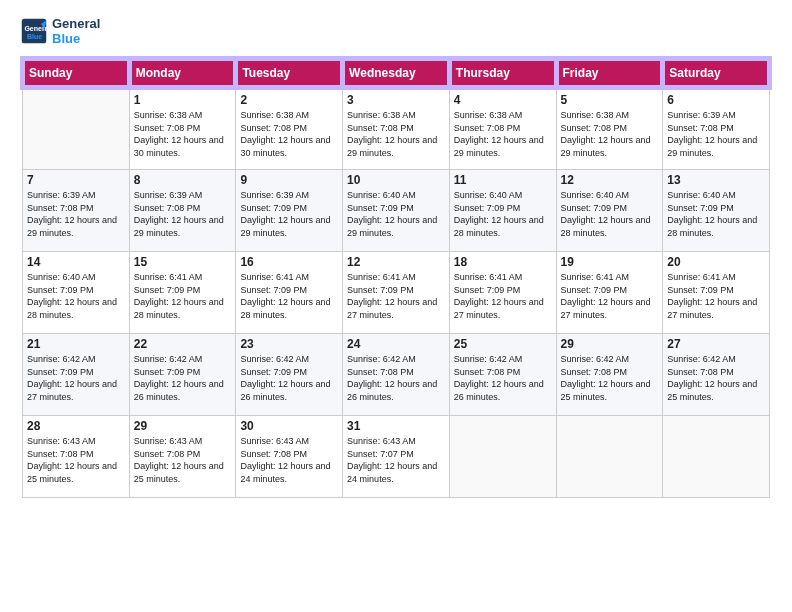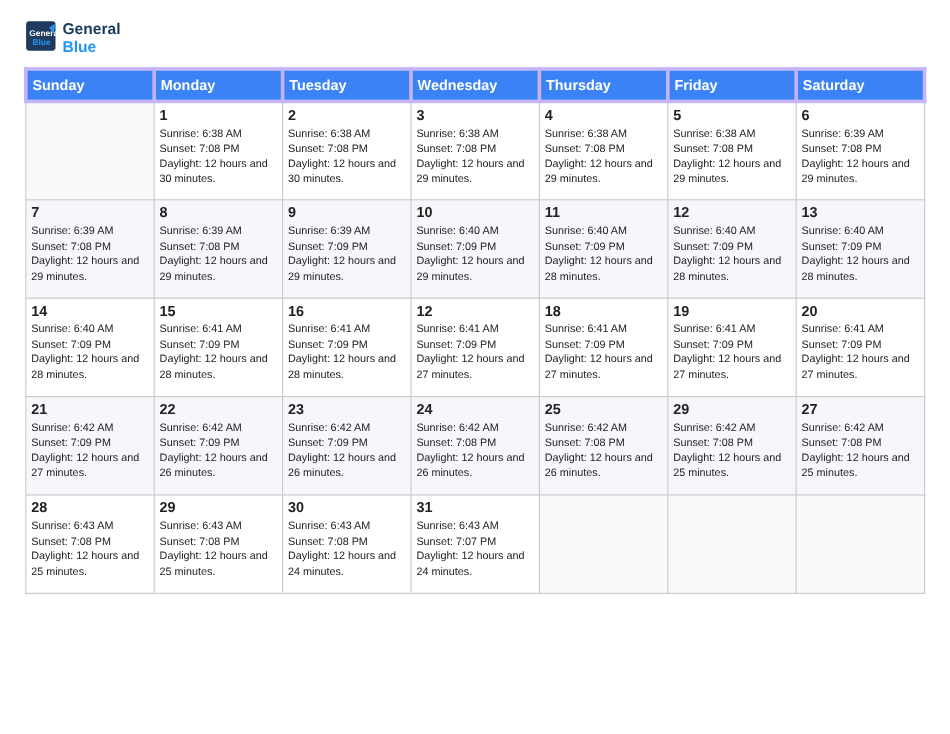--- a/index.html
+++ b/index.html
@@ -16,20 +16,21 @@
       padding: 16px 20px 10px 20px;
     }
     .header {
       display: flex;
       justify-content: space-between;
       align-items: flex-start;
       margin-bottom: 10px;
     }
     .logo {
       display: flex;
+      align-items: center;
       gap: 4px;
     }
     .logo-icon {
       width: 28px;
       height: 28px;
     }
     .title-area {
       text-align: right;
     }
     .month-title {
@@ -40,27 +41,27 @@
     .location-title {
       font-size: 16px;
       color: #333;
     }
     .calendar {
       width: 100%;
       border-collapse: collapse;
       table-layout: fixed;
     }
     .calendar thead th {
-      background-color: #3b82f6;
+      background-color: #be185d;
       color: #fff;
       font-size: 12px;
       font-weight: bold;
       padding: 5px 4px;
       text-align: left;
-      border: 3px solid #c4b5fd;
+      border: 5px solid #c4b5fd;
     }
     .calendar tbody td {
       vertical-align: top;
       border: 1px solid #ccc;
       padding: 3px 4px;
       font-size: 9.5px;
       color: #222;
       height: 82px;
       background: #fff;
     }

